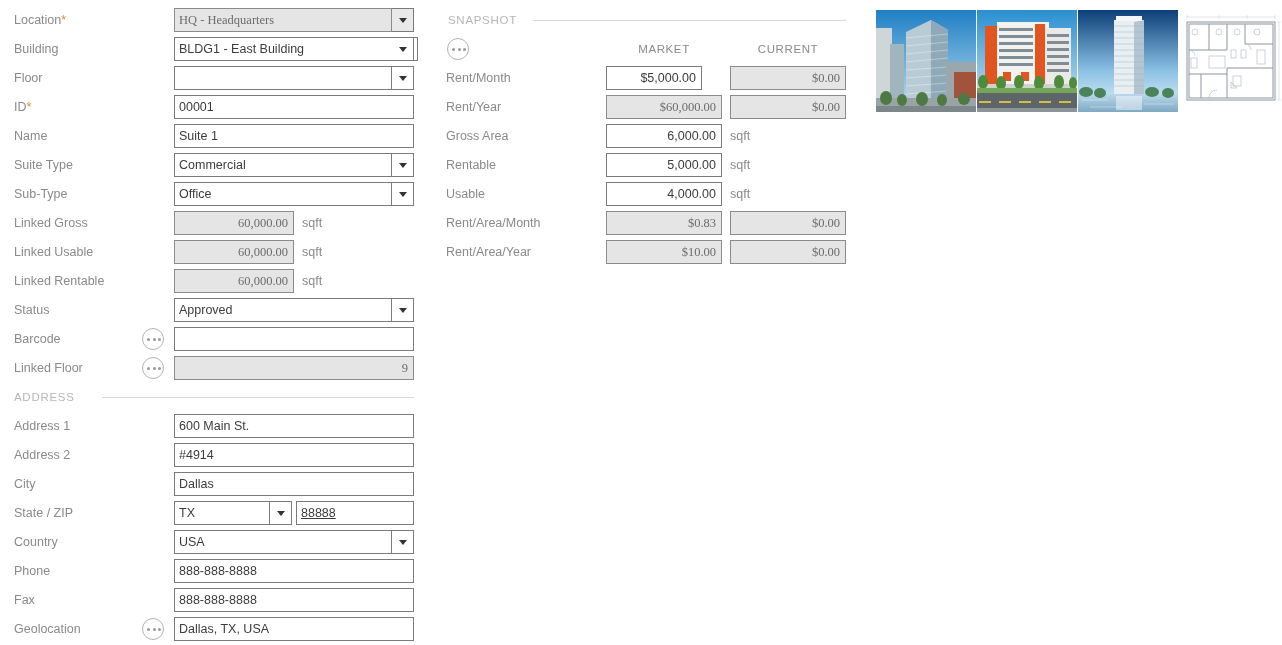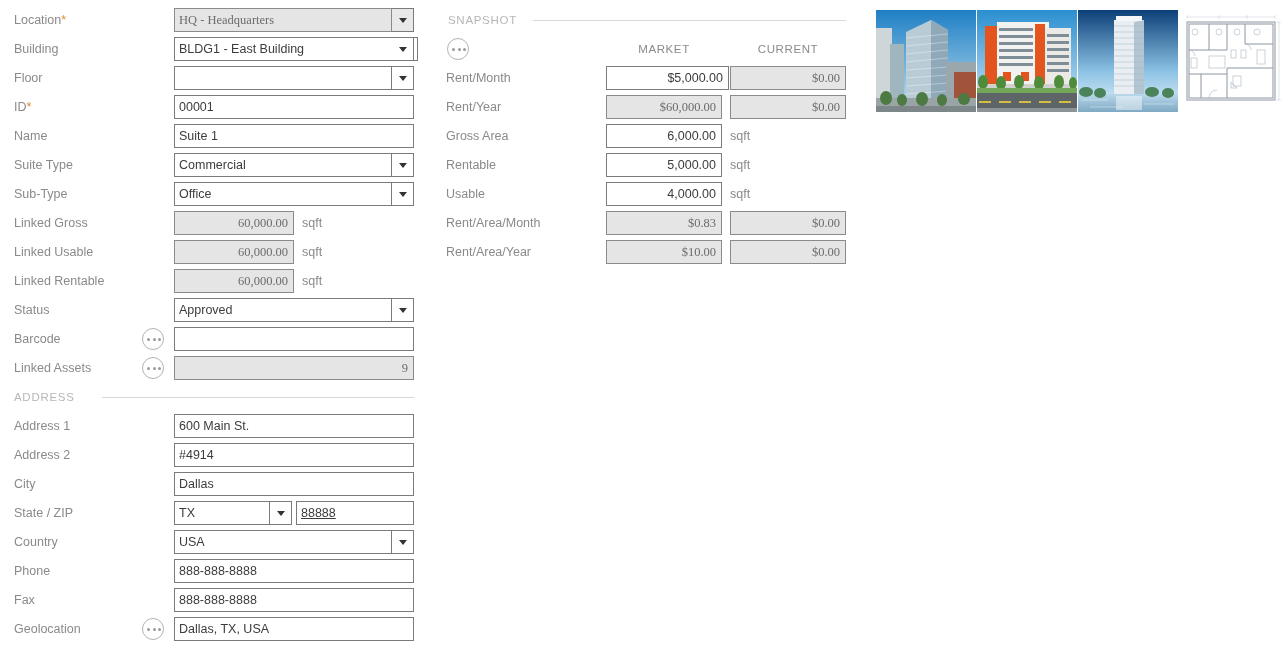--- a/index.html
+++ b/index.html
@@ -167,21 +167,21 @@
       <div class="row" style="top: 327px; width: 430px;">
         <div class="label">Barcode</div>
         <div class="dots" style="left: 142px; top: 1px;">
           <i></i>
           <i></i>
           <i></i>
         </div>
         <div class="field" style="left: 174px; top: 0px; width: 240px;"></div>
       </div>
       <div class="row" style="top: 356px; width: 430px;">
-        <div class="label">Linked Assets</div>
+        <div class="label">Linked Floor</div>
         <div class="dots" style="left: 142px; top: 1px;">
           <i></i>
           <i></i>
           <i></i>
         </div>
         <div class="field readonly num" style="left: 174px; top: 0px; width: 240px;">9</div>
       </div>
     </div>
 
   <div class="section" id="address-section-head" style="left:14px; top:388px; width:400px;">
@@ -242,21 +242,21 @@
   <div class="dots" style="left:447px; top:38px;">
     <i></i>
       <i></i>
       <i></i>
   </div>
   <div class="colhead" id="col-market" style="left:606px; top:38px; width:116px;">MARKET</div>
   <div class="colhead" id="col-current" style="left:730px; top:38px; width:116px;">CURRENT</div>
   <div id="snapshot-rows">
       <div class="row" style="top: 66px; width: 860px;">
         <div class="label" style="left: 446px; width: 160px;">Rent/Month</div>
-        <div class="field num" style="left: 606px; top: 0px; width: 123px;">$5,000.00</div>
+        <div class="field num" style="left: 606px; top: 0px; width: 96px;">$5,000.00</div>
         <div class="field num readonly" style="left: 730px; top: 0px; width: 116px;">$0.00</div>
       </div>
       <div class="row" style="top: 95px; width: 860px; padding-left: 48px;">
         <div class="label" style="left: 446px; width: 160px;">Rent/Year</div>
         <div class="field num readonly" style="left: 606px; top: 0px; width: 116px;">$60,000.00</div>
         <div class="field num readonly" style="left: 730px; top: 0px; width: 116px;">$0.00</div>
       </div>
       <div class="row" style="top: 124px; width: 860px;">
         <div class="label" style="left: 446px; width: 160px;">Gross Area</div>
         <div class="field num" style="left: 606px; top: 0px; width: 116px;">6,000.00</div>

